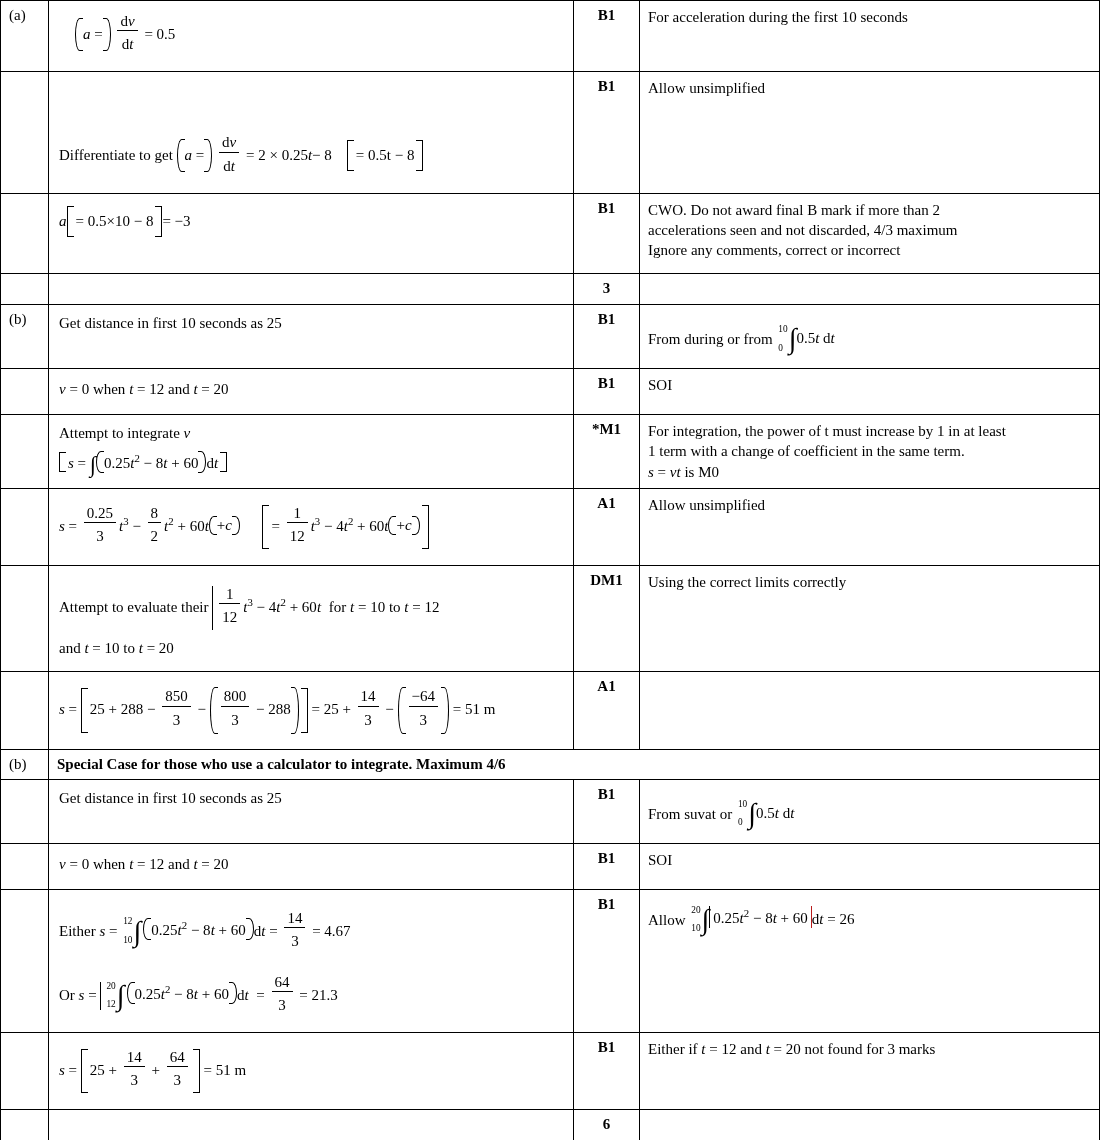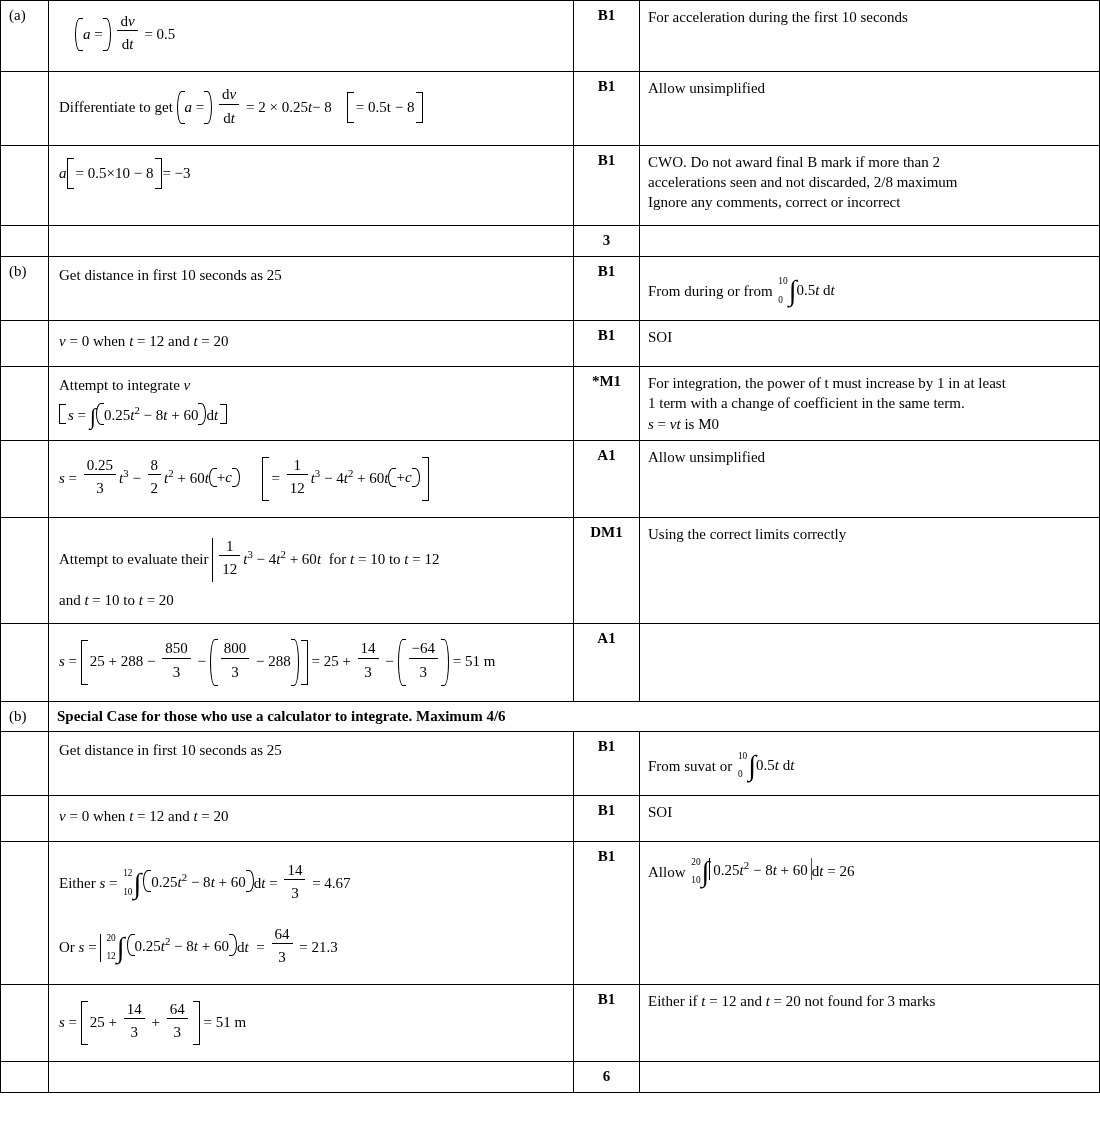--- a/index.html
+++ b/index.html
@@ -85,21 +85,21 @@
         <span>= 0.5</span>
       </div>
     </td>
     <td class="col-mark">B1</td>
     <td class="col-note note-txt">For acceleration during the first 10 seconds</td>
   </tr>
 
   <tr>
     <td class="col-part"></td>
     <td class="col-work">
-      <div class="line math" style="padding:8px 0 8px 2px;">
+      <div class="line math" style="padding:8px 0 8px 2px;margin-top:48px;">
         <span>Differentiate to get</span>
         <span class="pr"><span class="it">a</span> =</span>
         <span class="frac"><span class="num">d<span class="it">v</span></span><span class="den">d<span class="it">t</span></span></span>
         <span>= 2 × 0.25</span><span class="it">t</span><span>− 8</span>
         &nbsp;&nbsp;&nbsp;<span class="br"><span>= 0.5t − 8</span></span>
       </div>
     </td>
     <td class="col-mark">B1</td>
     <td class="col-note note-txt">Allow unsimplified</td>
   </tr>
@@ -107,21 +107,21 @@
   <tr>
     <td class="col-part"></td>
     <td class="col-work">
       <div class="line math" style="padding:6px 0 30px 2px;">
         <span class="it">a</span><span class="br"><span>= 0.5×10 − 8</span></span><span>= −3</span>
       </div>
     </td>
     <td class="col-mark">B1</td>
     <td class="col-note note-txt">
       <div>CWO. Do not award final B mark if more than 2</div>
-      <div>accelerations seen and not discarded, 2/8 maximum</div>
+      <div>accelerations seen and not discarded, 4/3 maximum</div>
       <div>Ignore any comments, correct or incorrect</div>
     </td>
   </tr>
 
   <tr class="row-total">
     <td class="col-part"></td>
     <td class="col-work">&nbsp;</td>
     <td class="col-mark">3</td>
     <td class="col-note"></td>
   </tr>

